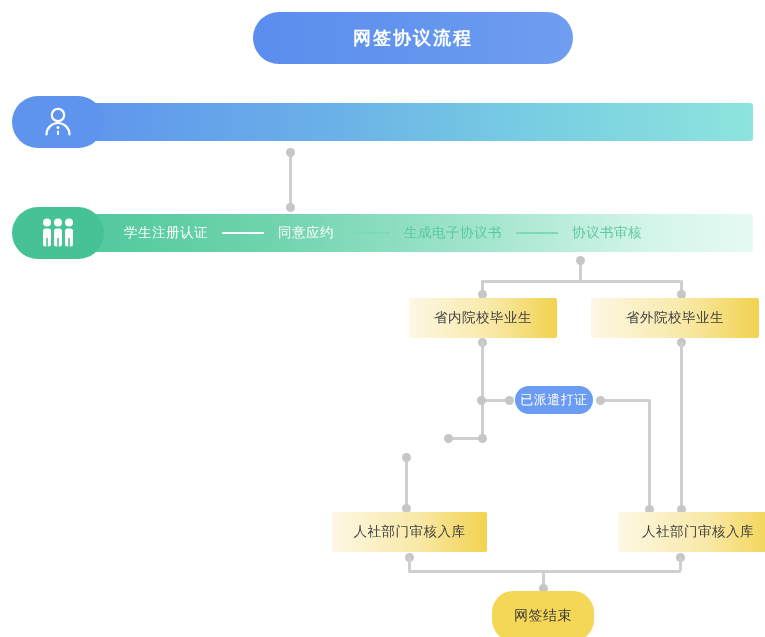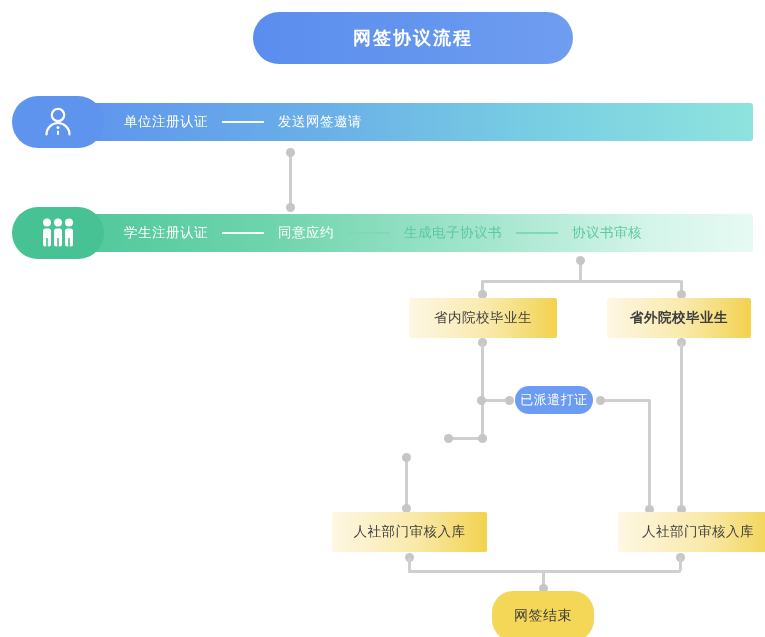--- a/index.html
+++ b/index.html
@@ -159,25 +159,20 @@
     <div class="lane-bar blue"></div>
     <div class="lane-cap blue">
       <span class="icon-single">
         <svg width="38" height="38" viewBox="0 0 38 38">
           <circle cx="19" cy="12" r="6.2" fill="none" stroke="#ffffff" stroke-width="2.2"></circle>
           <path d="M7.5 31.5 A11.5 11.5 0 0 1 30.5 31.5" fill="none" stroke="#ffffff" stroke-width="2.2" stroke-linecap="round"></path>
           <circle cx="19" cy="24.5" r="1.5" fill="#ffffff"></circle>
           <rect x="18" y="27.5" width="2" height="4.5" rx="1" fill="#ffffff"></rect>
         </svg>
       </span>
-    </div>
-    <div class="lane-steps">
-      <span class="step">单位注册认证</span>
-      <span class="dash"></span>
-      <span class="step">发送网签邀请</span>
     </div>
   </div>
 
   <div class="conn v" style="left:289px; top:151px; height:56px;"></div>
   <div class="dot" style="left:286px; top:148px;"></div>
   <div class="dot" style="left:286px; top:203px;"></div>
 
   <div class="lane" style="top:207px;">
     <div class="lane-bar green"></div>
     <div class="lane-cap green">
@@ -208,21 +203,21 @@
 
   <div class="conn v" style="left:579px; top:259px; height:22px;"></div>
   <div class="dot" style="left:576px; top:256px;"></div>
   <div class="conn h" style="left:481px; top:280px; width:200px;"></div>
   <div class="conn v" style="left:481px; top:280px; height:14px;"></div>
   <div class="conn v" style="left:680px; top:280px; height:14px;"></div>
   <div class="dot" style="left:478px; top:290px;"></div>
   <div class="dot" style="left:677px; top:290px;"></div>
 
   <div class="node yellow-box" style="left:409px; top:298px; width:148px;">省内院校毕业生</div>
-  <div class="node yellow-box" style="left:607px; top:298px; width:144px;font-weight:bold;">省外院校毕业生</div>
+  <div class="node yellow-box" style="left:591px; top:298px; width:168px;">省外院校毕业生</div>
 
   <div class="dot" style="left:478px; top:338px;"></div>
   <div class="conn v" style="left:481px; top:342px; height:100px;"></div>
 
   <div class="conn h" style="left:481px; top:399px; width:28px;"></div>
   <div class="dot" style="left:477px; top:396px;"></div>
   <div class="dot" style="left:505px; top:396px;"></div>
 
   <div class="conn h" style="left:448px; top:437px; width:35px;"></div>
   <div class="dot" style="left:478px; top:434px;"></div>

